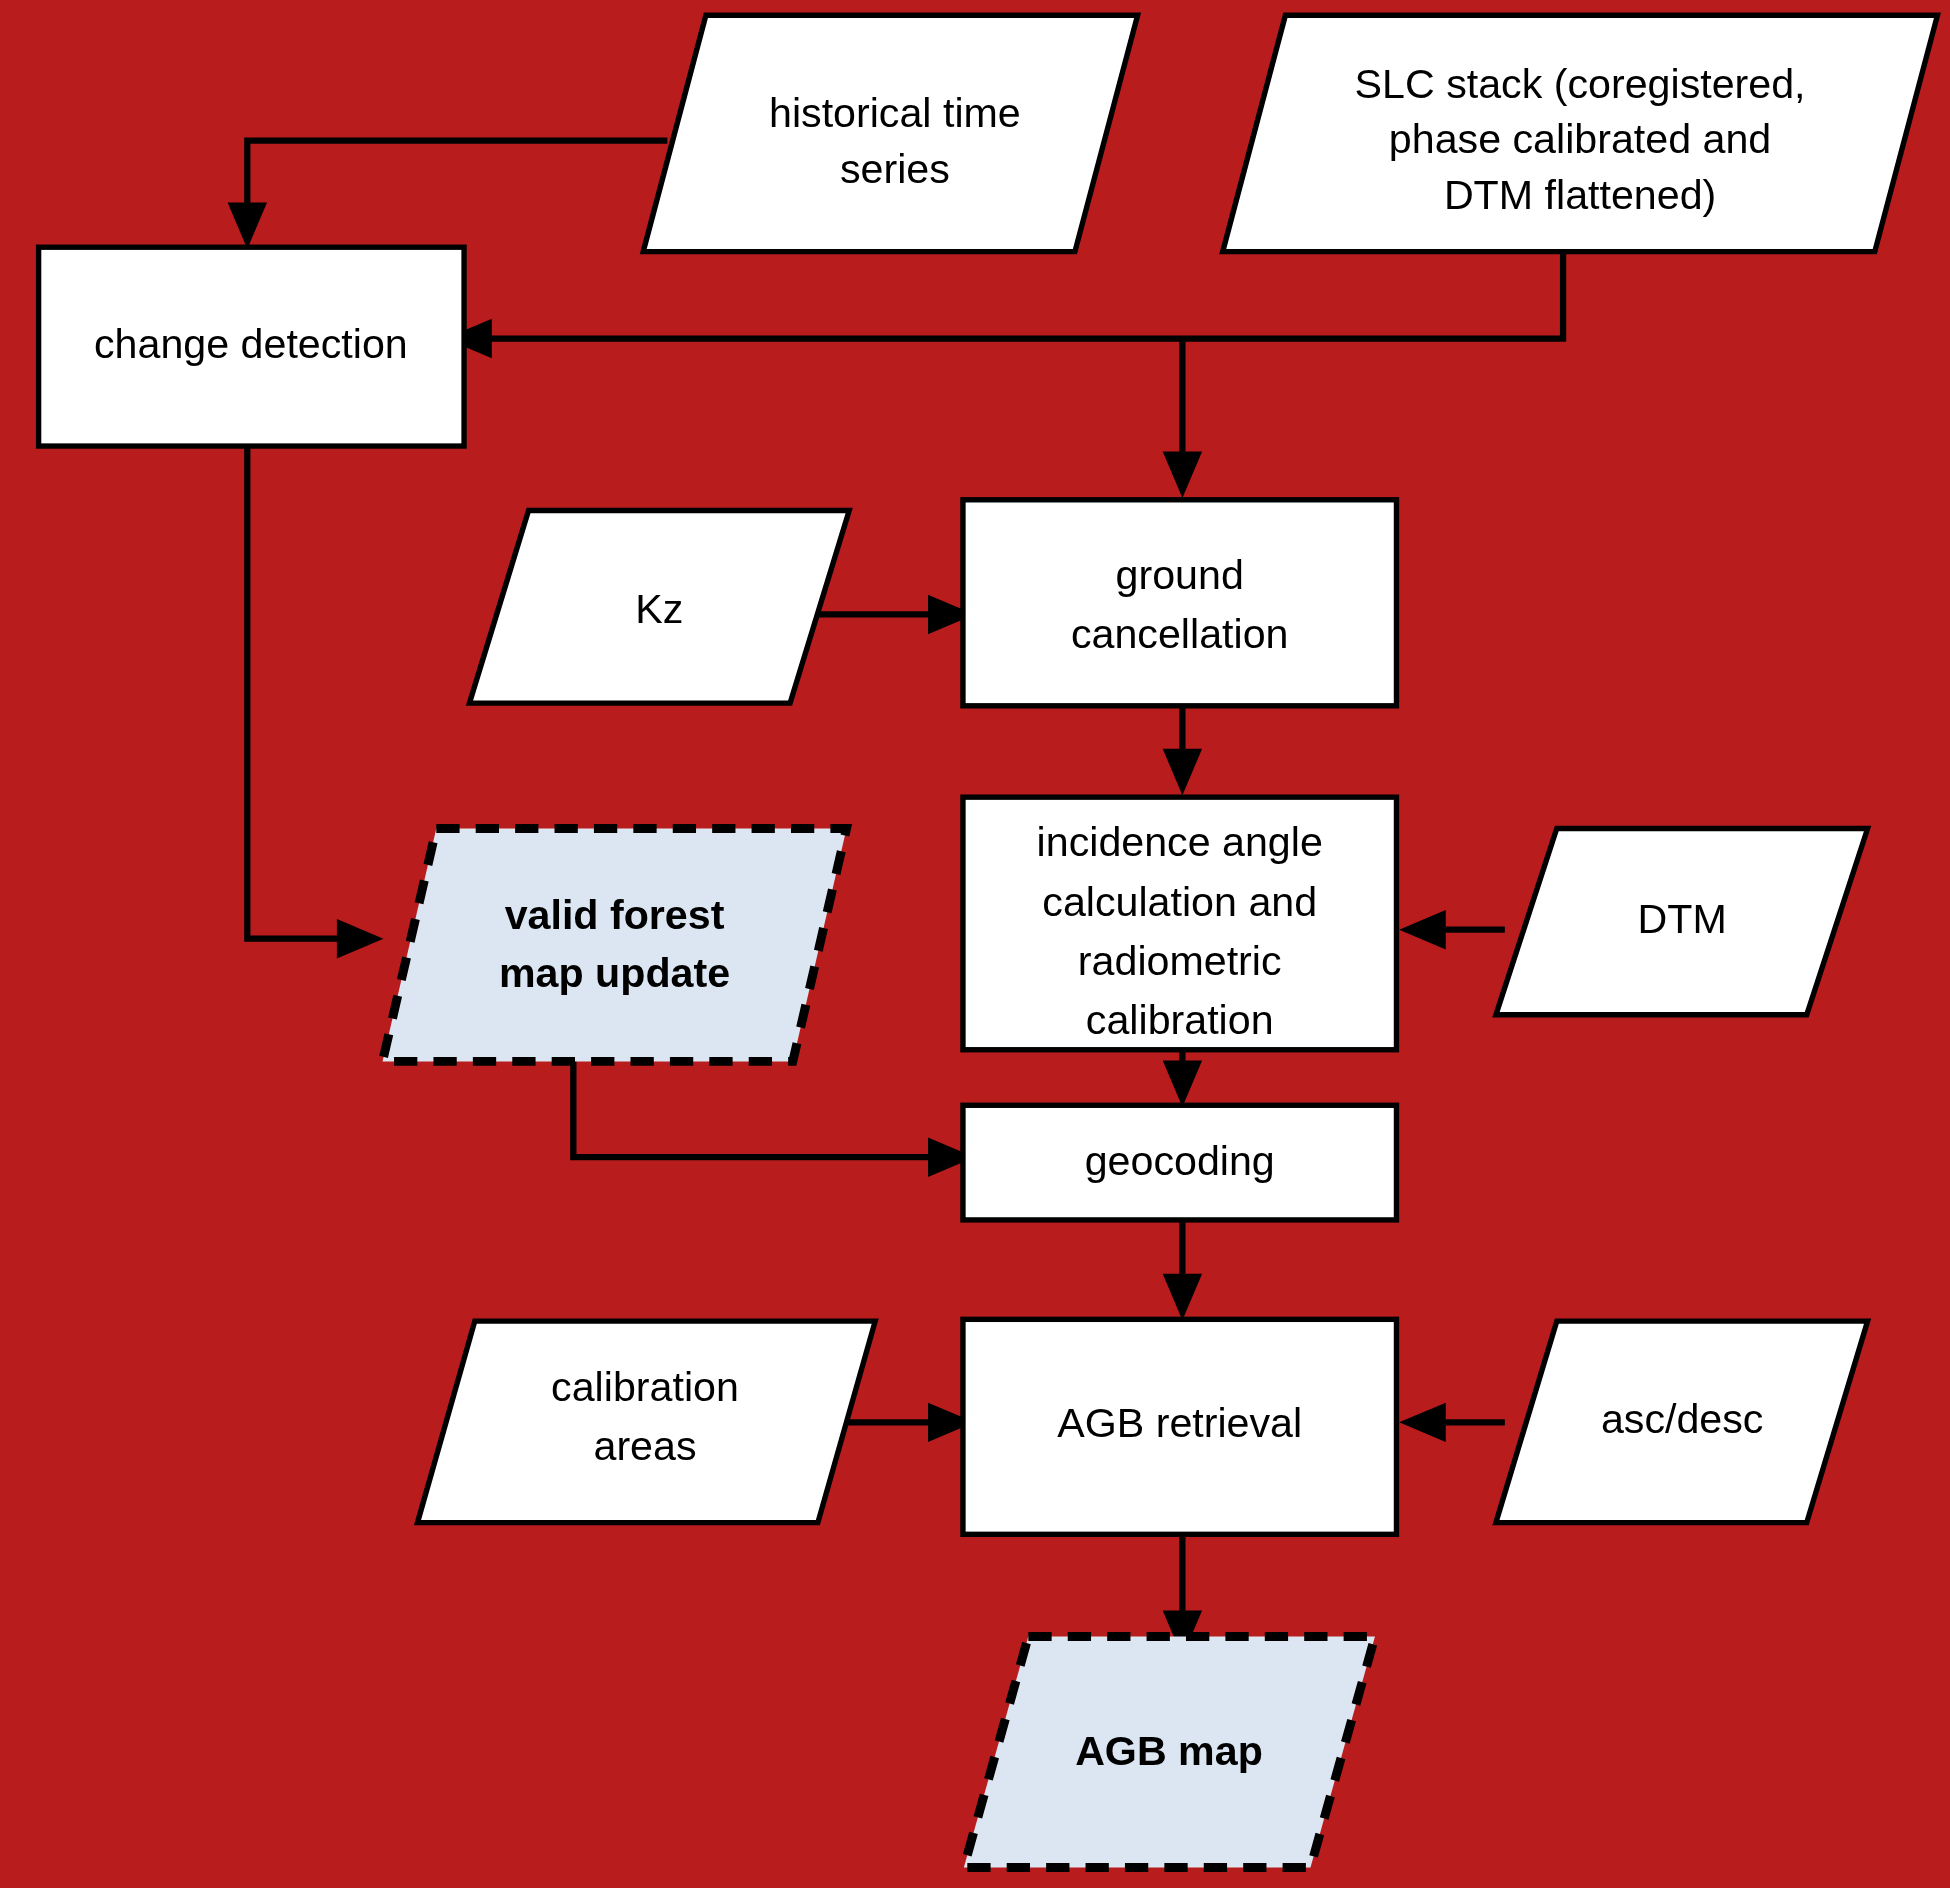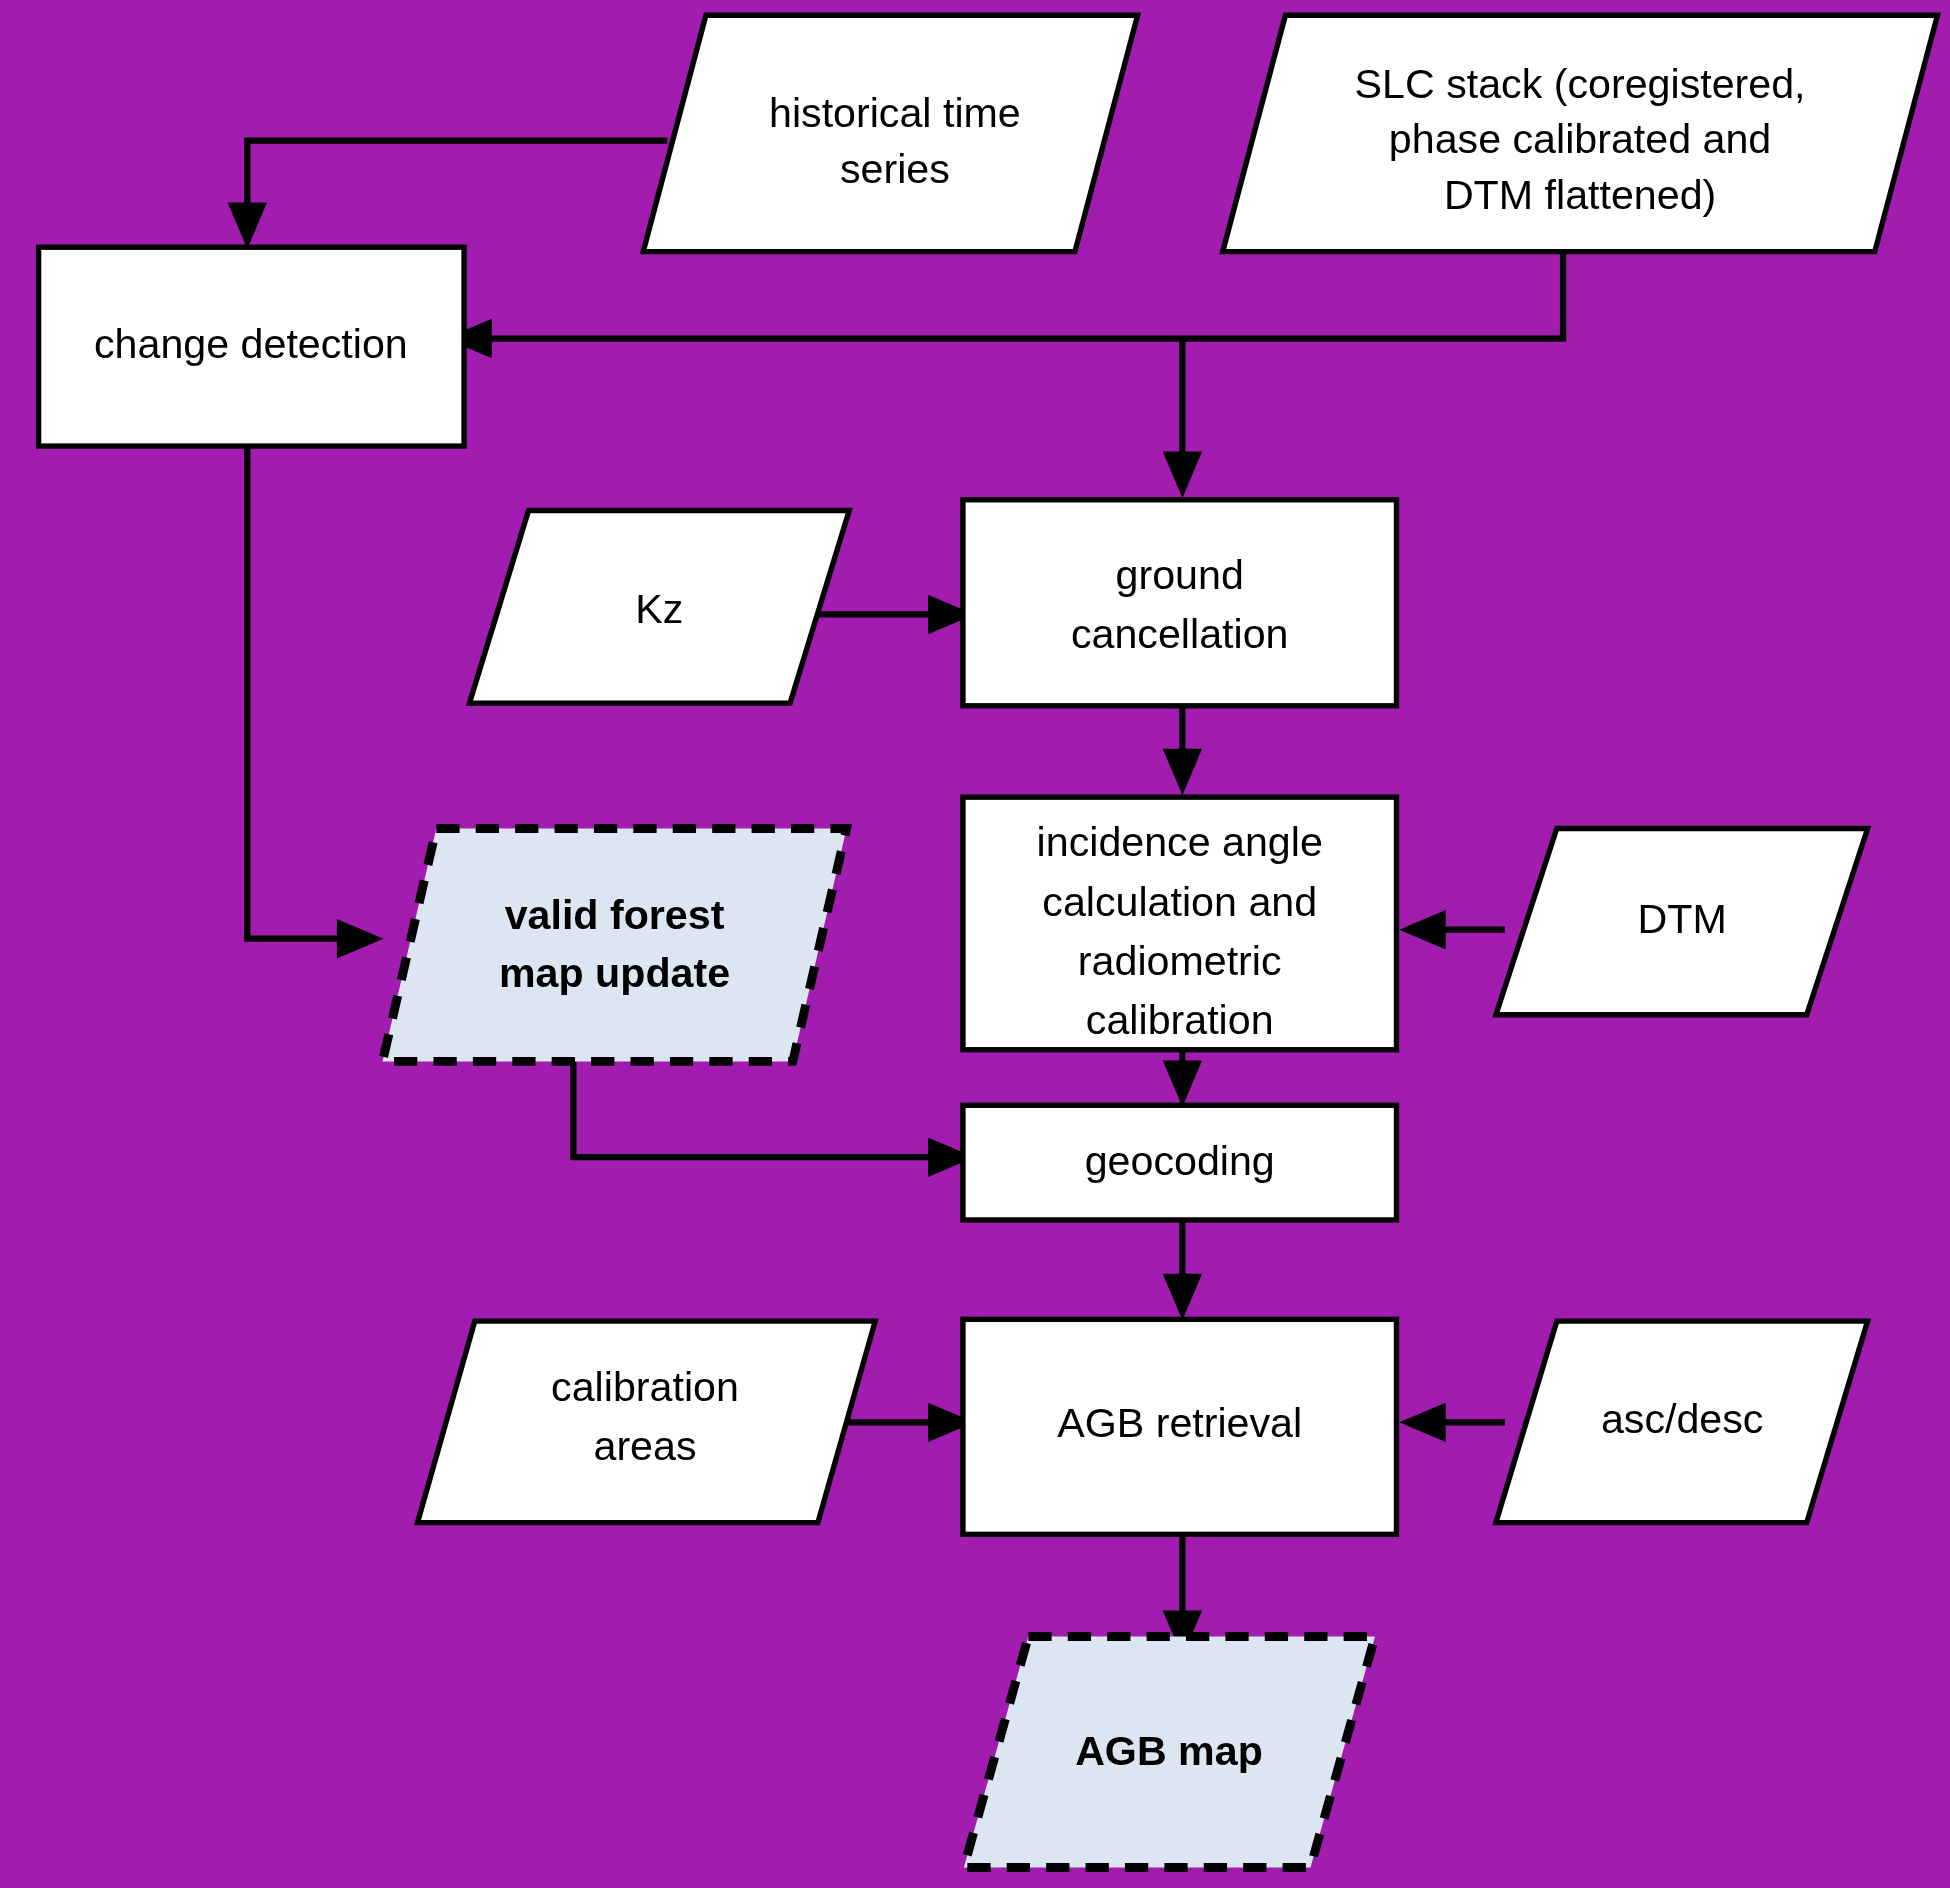--- a/index.html
+++ b/index.html
@@ -7,21 +7,21 @@
     padding: 0;
     background: #ffffff;
   }
   body {
     font-family: "Liberation Sans", sans-serif;
   }
   #flowchart-root {
     position: relative;
     width: 1951px;
     height: 1889px;
-    background: #a21caf;
+    background: #b91c1c;
   }
   svg.chart-svg {
     display: block;
     width: 1951px;
     height: 1889px;
   }
   text {
     font-family: "Liberation Sans", sans-serif;
     fill: #000000;
     text-anchor: middle;

